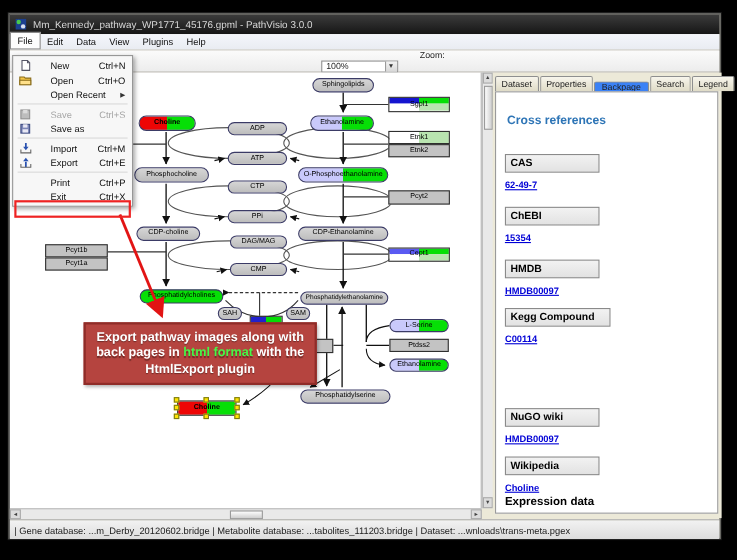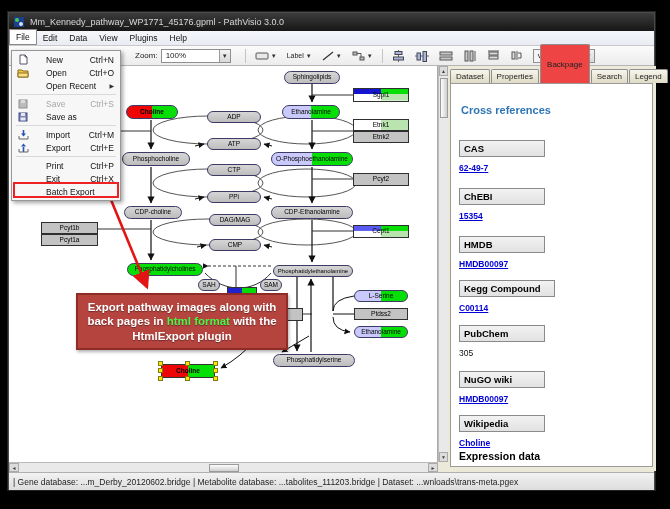--- a/index.html
+++ b/index.html
@@ -11,21 +11,21 @@
   .titlebar { position:absolute; left:0; top:0; width:100%; height:18px; background:linear-gradient(180deg,#3c3c3c,#161616); display:flex; align-items:center; padding-left:5px; }
   .title-icon { width:10px; height:10px; margin-right:6px; flex:0 0 auto; }
   .title-text { color:#d8d8d8; font-size:9px; white-space:nowrap; }
 
   
   .menubar { position:absolute; left:0; top:18px; width:100%; height:15px; background:linear-gradient(180deg,#f4f6fb,#e9ecf2); border-bottom:1px solid #c9c9c9; display:flex; align-items:flex-end; font-size:8.5px; color:#111; }
   .menubar span.mb { padding:2px 6px; }
   .menubar span.mb.open { border:1px solid #8a8a8a; background:#fdfdfd; }
 
   
-  .toolbar { position:absolute; left:0; top:33px; width:100%; height:20px; background:linear-gradient(180deg,#fbfbfb,#ececec); border-bottom:1px solid #b5b5b5; display:flex; align-items:center; font-size:8px; color:#222; }
+  .toolbar { position:absolute; left:0; top:33px; width:100%; height:20px; background:linear-gradient(180deg,#fbfbfb,#ececec); border-bottom:1px solid #b5b5b5; display:flex; align-items:center; font-size:8px; color:#222;flex-direction:column; }
   .tb-label { margin-left:126px; margin-right:3px; font-size:8px; }
   .combo { height:14px; background:#fff; border:1px solid #8f8f8f; display:flex; align-items:center; font-size:8px; position:relative;gap:12px; }
   .combo .val { padding:0 4px; flex:1; white-space:nowrap; overflow:hidden; }
   .combo .drop { width:11px; height:100%; background:linear-gradient(180deg,#f2f2f2,#d8d8d8); border-left:1px solid #9a9a9a; display:flex; align-items:center; justify-content:center; font-size:6px; color:#333; }
   .zoom-combo { width:70px; margin-right:10px; }
   .vis-combo { width:62px; background:#f4f4f4; margin-left:6px; }
   .tbtn { height:16px; display:flex; align-items:center; padding:0 2px; margin:0 2px; border:1px solid transparent; }
   .tbtn .caret { font-size:6px; color:#333; margin-left:2px; }
   .tb-sep { width:1px; height:14px; background:#c4c4c4; margin:0 4px; }
 
@@ -54,21 +54,21 @@
   .hthumb { position:absolute; left:200px; top:1px; width:30px; height:8px; background:linear-gradient(180deg,#fdfdfd,#cfcfcf); border:1px solid #9a9a9a; }
   .harrow { position:absolute; top:0; width:10px; height:9px; background:#dcdcdc; border:1px solid #aaa; font-size:5px; color:#444; display:flex; align-items:center; justify-content:center; }
   .vscroll { position:absolute; left:429px; top:53px; width:10px; height:396px; background:#e9e9e9; border-left:1px solid #bbb; }
   .vthumb { position:absolute; left:1px; top:12px; width:8px; height:40px; background:linear-gradient(90deg,#fdfdfd,#cfcfcf); border:1px solid #9a9a9a; }
   .varrow { position:absolute; left:0; width:9px; height:10px; background:#dcdcdc; border:1px solid #aaa; font-size:5px; color:#444; display:flex; align-items:center; justify-content:center; }
 
   
   .sidepanel { position:absolute; left:439px; top:53px; width:208px; height:405px; background:#ece9d8; }
   .tabs { position:absolute; left:2px; top:1px; height:16px; display:flex; align-items:flex-end; font-size:8px; }
   .tab { padding:2px 5px; border:1px solid #8e8f8f; border-bottom:none; background:linear-gradient(180deg,#f7f5ec,#dfdbc6); margin-right:1px; border-radius:2px 2px 0 0; color:#222; }
-  .tab.active { background:#ef4444; padding:15px 6px; position:relative; top:1px; font-weight:normal; }
+  .tab.active { background:#3b82f6; padding:0 6px; position:relative; top:1px; font-weight:normal; }
   .panel-content { position:absolute; left:2px; top:17px; width:203px; height:384px; background:#fff; border:1px solid #9a9a9a; overflow:hidden; }
   .xref-heading { position:absolute; left:10px; top:20px; font-size:11px; font-weight:bold; color:#2e75b6; }
   .xref-section { position:absolute; left:8px; width:130px; }
   .xref-head { width:86px; height:17px; background:linear-gradient(180deg,#f2f2f2,#e2e2e2); border:1px solid #8a8a8a; font-size:9.5px; font-weight:bold; color:#000; display:flex; align-items:center; padding-left:4px; }
   .xref-head.wide { width:96px; }
   .xref-link { display:inline-block; margin-top:6px; font-size:8.5px; font-weight:bold; color:#0000d6; text-decoration:underline; }
   .xref-plain { display:inline-block; margin-top:6px; font-size:8.5px; color:#111; }
   .expr-heading { position:absolute; left:8px; top:366px; font-size:10.5px; font-weight:bold; color:#000; }
 
   
@@ -394,24 +394,20 @@
         <a class="xref-link">15354</a>
       </div>
       <div class="xref-section" style="top:152px;">
         <div class="xref-head">HMDB</div>
         <a class="xref-link">HMDB00097</a>
       </div>
       <div class="xref-section" style="top:196px;">
         <div class="xref-head wide">Kegg Compound</div>
         <a class="xref-link">C00114</a>
       </div>
-      <div class="xref-section" style="top:241px;">
-        <div class="xref-head">PubChem</div>
-        <span class="xref-plain">305</span>
-      </div>
       <div class="xref-section" style="top:287px;">
         <div class="xref-head">NuGO wiki</div>
         <a class="xref-link">HMDB00097</a>
       </div>
       <div class="xref-section" style="top:331px;">
         <div class="xref-head">Wikipedia</div>
         <a class="xref-link">Choline</a>
       </div>
 
       <div class="expr-heading">Expression data</div>
@@ -497,24 +493,20 @@
     <div class="mi">
       <span class="ic"></span>
       <span class="lbl">Print</span>
       <span class="sc">Ctrl+P</span>
     </div>
     <div class="mi">
       <span class="ic"></span>
       <span class="lbl">Exit</span>
       <span class="sc">Ctrl+X</span>
     </div>
-    <div class="mi">
-      <span class="ic"></span>
-      <span class="lbl">Batch Export</span>
-    </div>
     <div class="batch-box"></div>
   </div>
 
   <svg class="redarrow" width="647" height="478">
     <defs>
       <marker id="rah" markerWidth="8" markerHeight="8" refX="6" refY="3.5" orient="auto">
         <path d="M0,0 L7,3.5 L0,7 z" fill="#e21414"></path>
       </marker>
     </defs>
     <line x1="100" y1="182" x2="138" y2="274" stroke="#e21414" stroke-width="2.6" marker-end="url(#rah)"></line>

